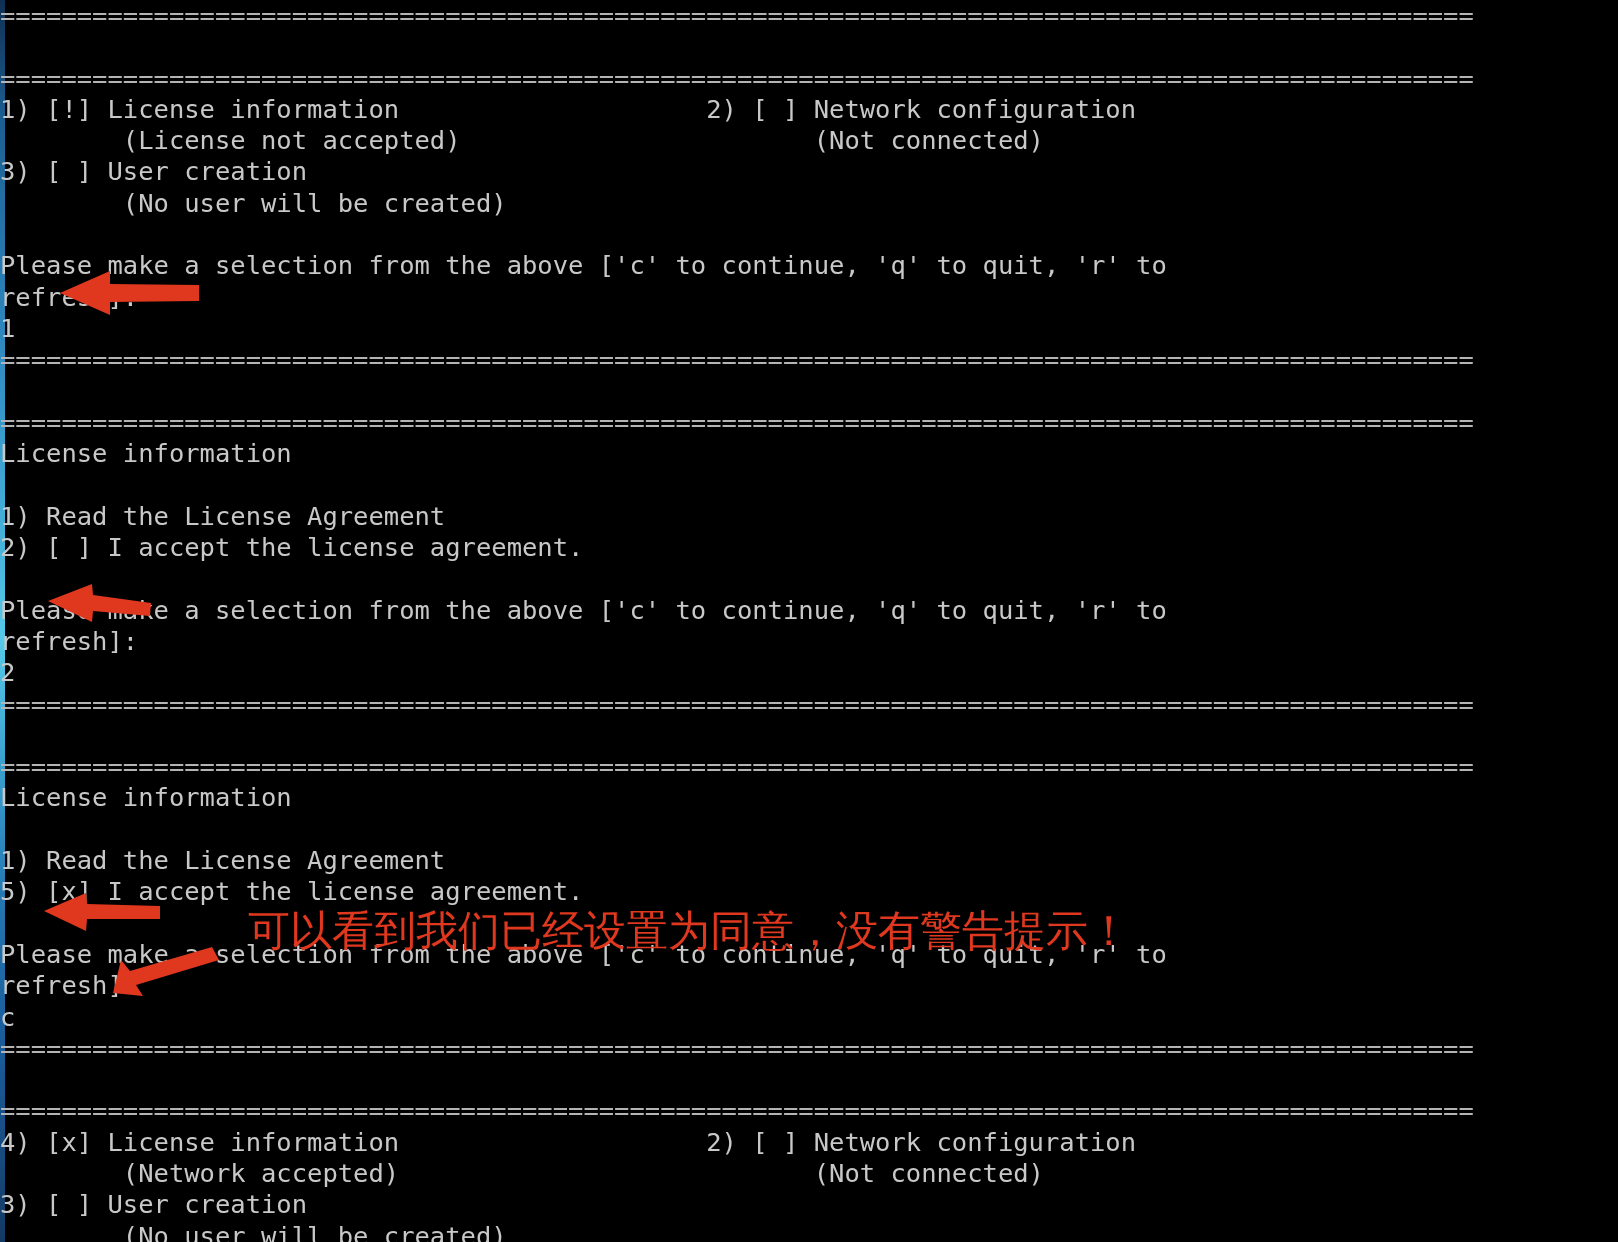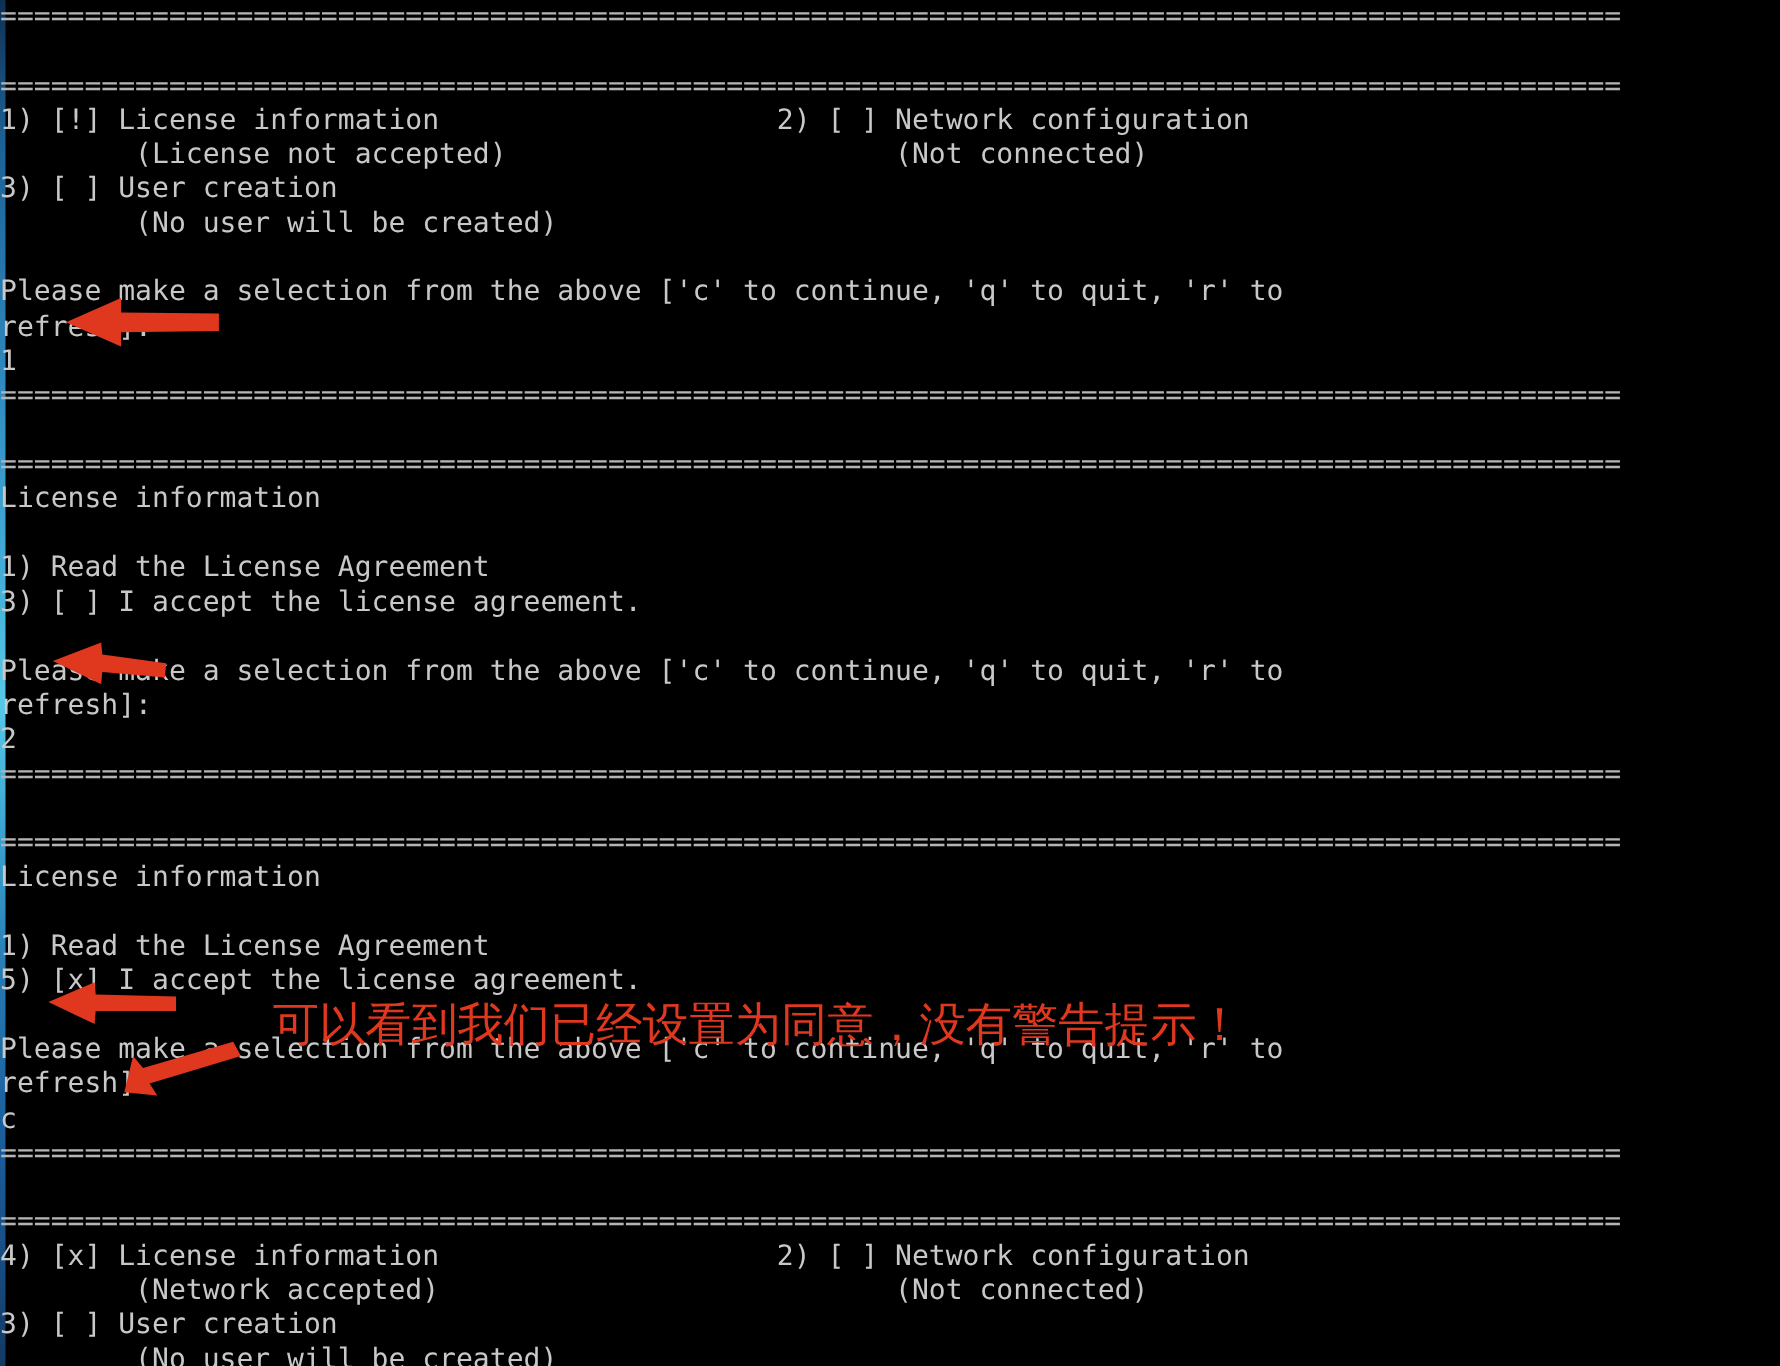--- a/index.html
+++ b/index.html
@@ -92,21 +92,21 @@
 <span class="line"></span>
 <span class="line">Please make a selection from the above ['c' to continue, 'q' to quit, 'r' to</span>
 <span class="line">refresh]:</span>
 <span class="line">1</span>
 <span class="line sep">================================================================================================</span>
 <span class="line"></span>
 <span class="line sep">================================================================================================</span>
 <span class="line">License information</span>
 <span class="line"></span>
 <span class="line">1) Read the License Agreement</span>
-<span class="line">3) [ ] I accept the license agreement.</span>
+<span class="line">2) [ ] I accept the license agreement.</span>
 <span class="line"></span>
 <span class="line">Please make a selection from the above ['c' to continue, 'q' to quit, 'r' to</span>
 <span class="line">refresh]:</span>
 <span class="line">2</span>
 <span class="line sep">================================================================================================</span>
 <span class="line"></span>
 <span class="line sep">================================================================================================</span>
 <span class="line">License information</span>
 <span class="line"></span>
 <span class="line">1) Read the License Agreement</span>

